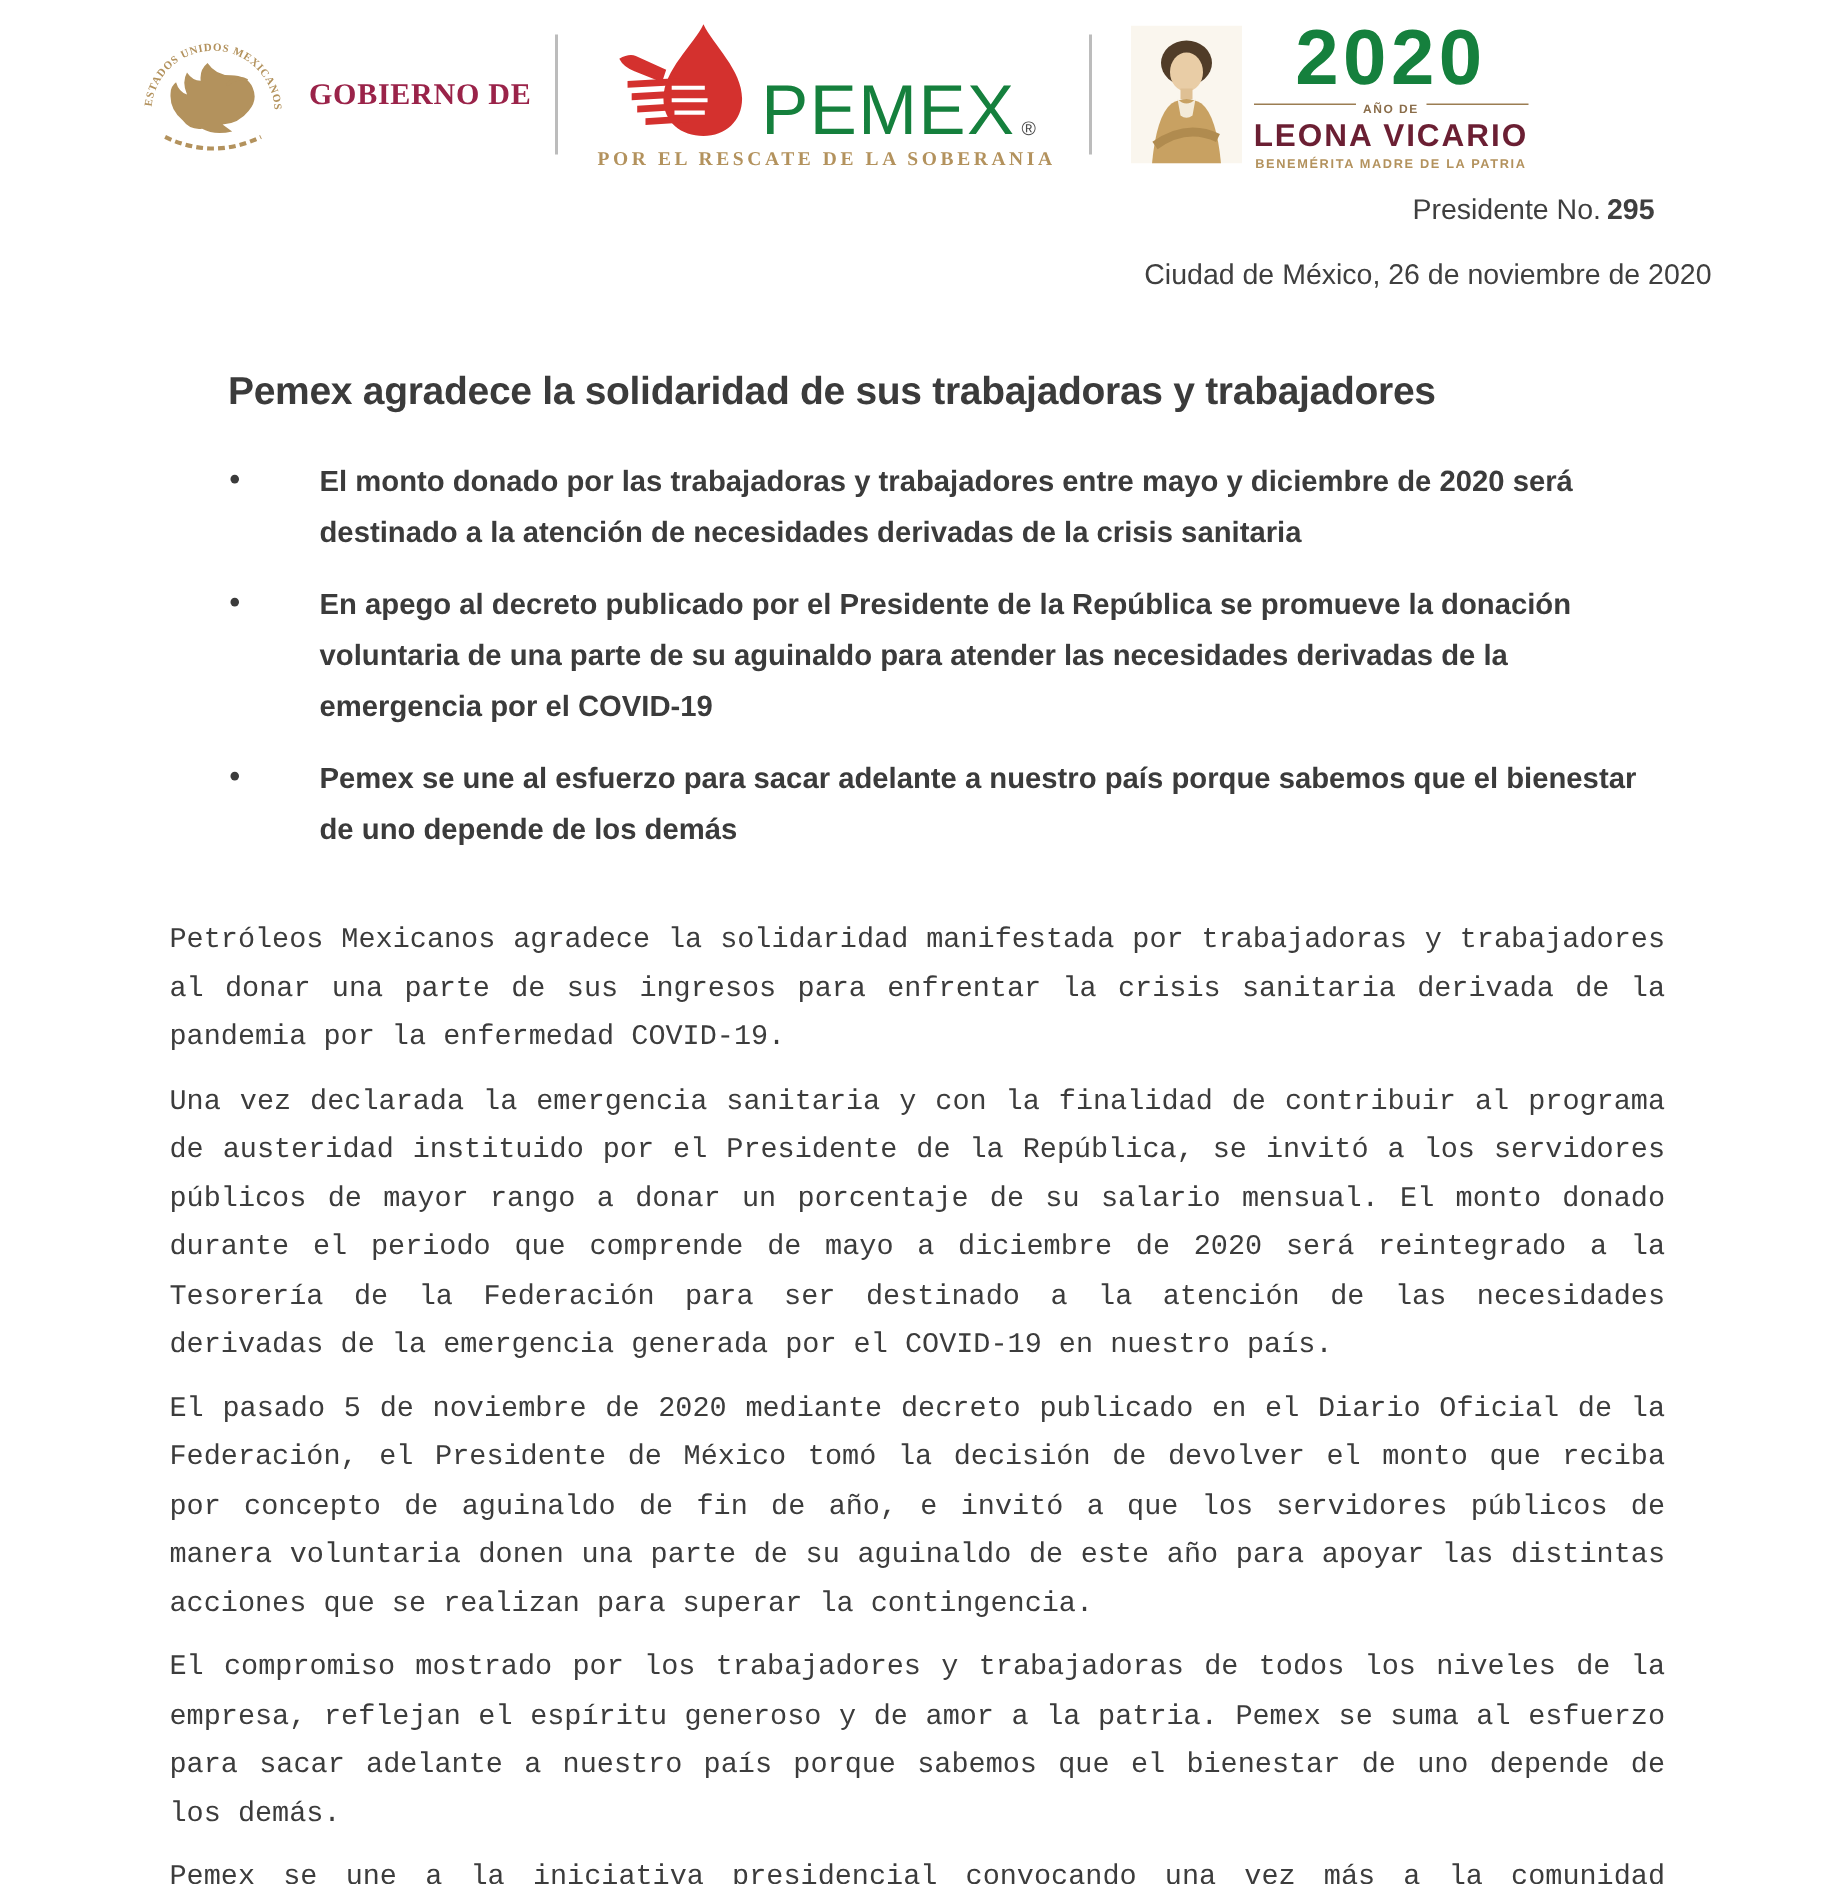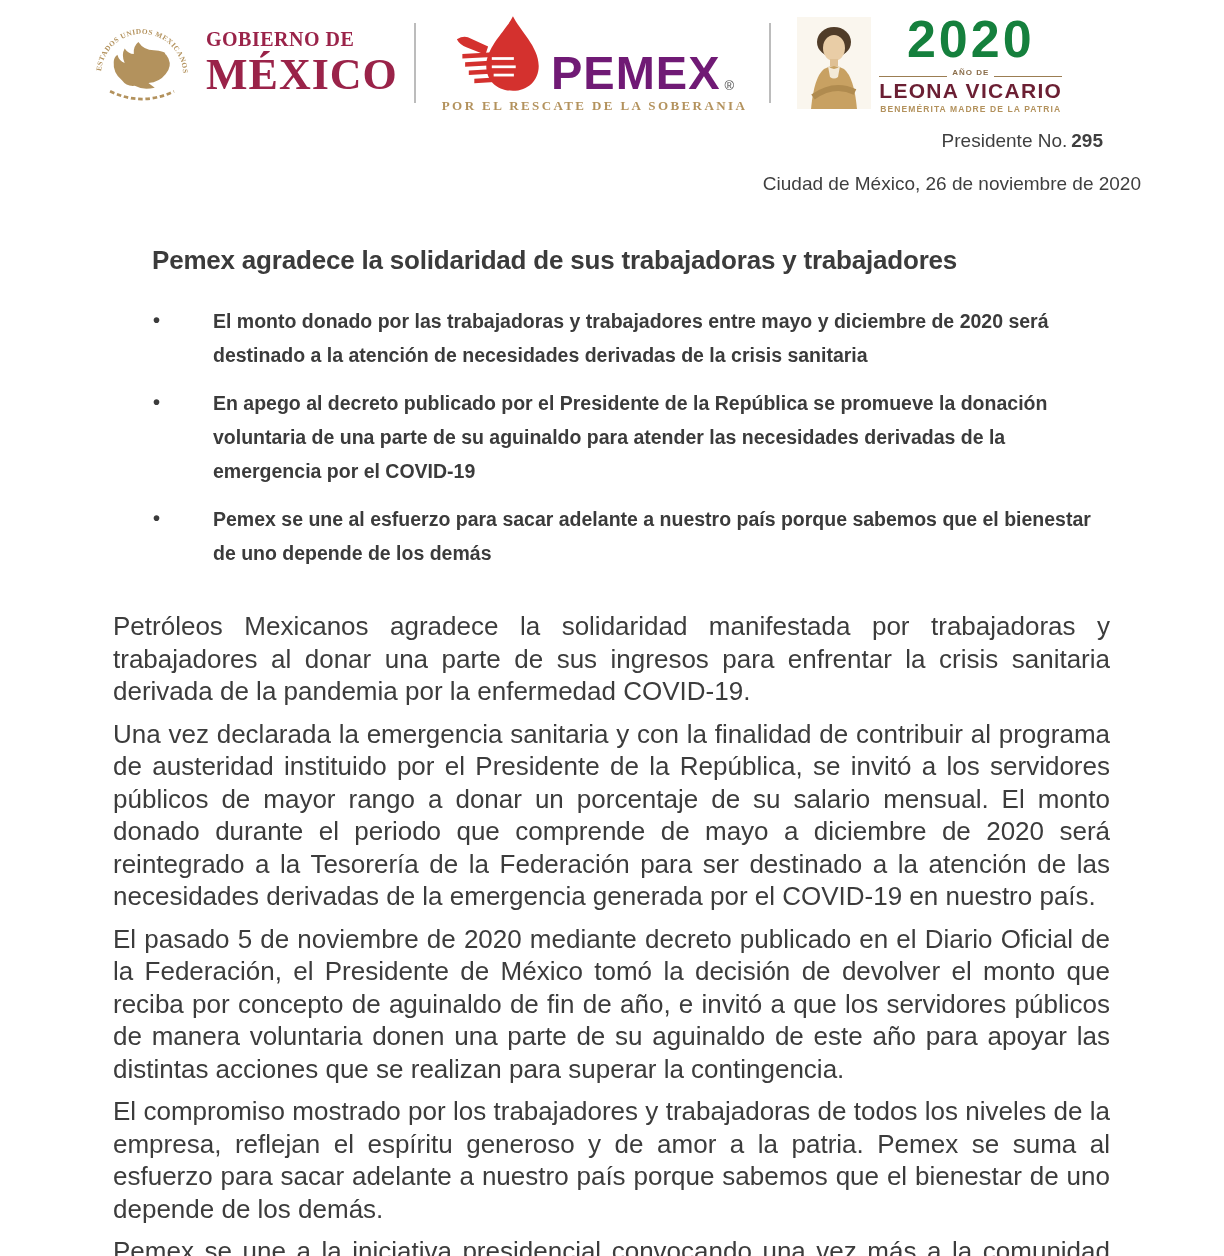--- a/index.html
+++ b/index.html
@@ -16,28 +16,28 @@
   .gov-logo { display:flex; align-items:center; }
   .gov-text { font-family:"Liberation Serif", serif; font-weight:bold; color:#9a2349; line-height:1; margin-left:6px; }
   .gov-line1 { font-size:20px; letter-spacing:.5px; }
   .gov-line2 { font-size:44px; letter-spacing:1px; margin-top:4px; }
   .vdiv { width:2px; height:80px; background:#bcbcbc; }
   .vdiv1 { margin:0 26px 0 16px; }
   .vdiv2 { margin:0 26px 0 22px; }
 
   .pemex-logo { display:flex; flex-direction:column; align-items:center; }
   .pemex-top { display:flex; align-items:flex-end; }
-  .pemex-word { font-size:47px; font-weight:bold; color:#701a75; letter-spacing:1px; line-height:.9; margin-left:4px; }
+  .pemex-word { font-size:47px; font-weight:normal; color:#15803d; letter-spacing:1px; line-height:.9; margin-left:4px; }
   .pemex-reg { font-size:13px; color:#4a4a4a; margin-left:4px; line-height:1; margin-bottom:2px; }
   .pemex-tagline { font-family:"Liberation Serif", serif; font-weight:bold; font-size:13px; color:#b3925d; letter-spacing:2.4px; margin-top:4px; white-space:nowrap; }
 
   .vic-logo { display:flex; align-items:center; }
   .vic-text { display:flex; flex-direction:column; align-items:center; line-height:1; margin-left:8px; }
   .vic-year { font-size:52px; font-weight:bold; color:#15803d; letter-spacing:3px; }
-  .vic-anode-row { display:flex; align-items:flex-end; width:100%; margin:4px 0 3px; }
+  .vic-anode-row { display:flex; align-items:flex-start; width:100%; margin:4px 0 3px; }
   .vic-anode-row .hline { flex:1; height:1px; background:#9b7d52; }
   .vic-anode { font-size:8px; font-weight:bold; color:#8a6d4a; letter-spacing:1px; padding:0 5px; }
   .vic-name { font-size:21px; font-weight:bold; color:#6b1f33; letter-spacing:1.3px; white-space:nowrap; }
   .vic-tagline { font-size:8.5px; font-weight:bold; color:#b3925d; letter-spacing:1.1px; margin-top:4px; white-space:nowrap; }
 
   
   .meta { text-align:right; font-size:19px; color:#3f3f3f; }
   .meta-comunicado { margin:14px 121px 0 0; }
   .meta-comunicado .num { font-weight:bold; margin-left:4px; }
   .meta-date { margin:21px 83px 0 0; }
@@ -45,42 +45,41 @@
   
   .doc-title { margin:50px 100px 0 152px; font-size:26px; font-weight:bold; color:#3b3b3b; letter-spacing:-.2px; }
 
   
   .bullets { list-style:none; margin:28px 119px 0 0; padding:0 0 0 113px; }
   .bullets li { position:relative; padding-left:100px; font-weight:bold; font-size:19.5px; line-height:34px; color:#3b3b3b; margin-bottom:14px; }
   .bullets li::before { content:"\2022"; position:absolute; left:40px; top:-1px; font-size:20px; }
 
   
   .body-text { margin:40px 114px 0 113px; }
-  .body-text p { font-size:26px; line-height:32.5px; text-align:justify; margin:0 0 10px; color:#3c3c3c; }
+  .body-text p { font-size:19px; line-height:32.5px; text-align:justify; margin:0 0 10px; color:#3c3c3c;font-family:Liberation Mono, monospace; }
 </style>
 </head>
 <body>
 
 <div class="header">
 
   <div class="gov-logo">
     <svg width="116" height="104" viewBox="0 0 120 114" aria-hidden="true">
       <defs>
           <path id="sealArc" d="M 15,70 A 45,45 0 0 1 105,70" fill="none"></path>
         </defs>
       <text font-family="Liberation Serif, serif" font-size="8" font-weight="bold" fill="#b3925d" letter-spacing="0.6">
         <textPath href="#sealArc" startOffset="4">ESTADOS UNIDOS MEXICANOS</textPath>
       </text>
       <path d="M38 76 q-10 -8 -9 -20 q0 -5 4 -8 q2 7 8 9 q-4 -9 0 -16 q4 6 10 6 q-1 -8 5 -13 q6 9 17 9 q12 0 16 9 q4 9 -3 17 q-7 9 -19 10 l7 5 q-13 3 -22 -2 q-9 1 -14 -6 z" fill="#b3925d"></path>
       <path d="M70 50 q8 -7 15 -3" stroke="#b3925d" stroke-width="2.5" fill="none"></path>
       <path d="M25 88 Q 60 105 95 88" stroke="#b3925d" stroke-width="3" stroke-dasharray="5 3" fill="none"></path>
     </svg>
     <div class="gov-text">
       <div class="gov-line1">GOBIERNO DE</div>
-      <div class="gov-line2">MÉXICO</div>
     </div>
   </div>
 
   <div class="vdiv vdiv1"></div>
 
   <div class="pemex-logo">
     <div class="pemex-top">
       <svg width="92" height="82" viewBox="0 0 100 86" aria-hidden="true">
         <path d="M63 3 C56 18 34 36 34 57 C34 74 47 84 63 84 C79 84 91 73 91 57 C91 36 70 18 63 3 Z" fill="#d4312e"></path>
         <g fill="#d4312e">

